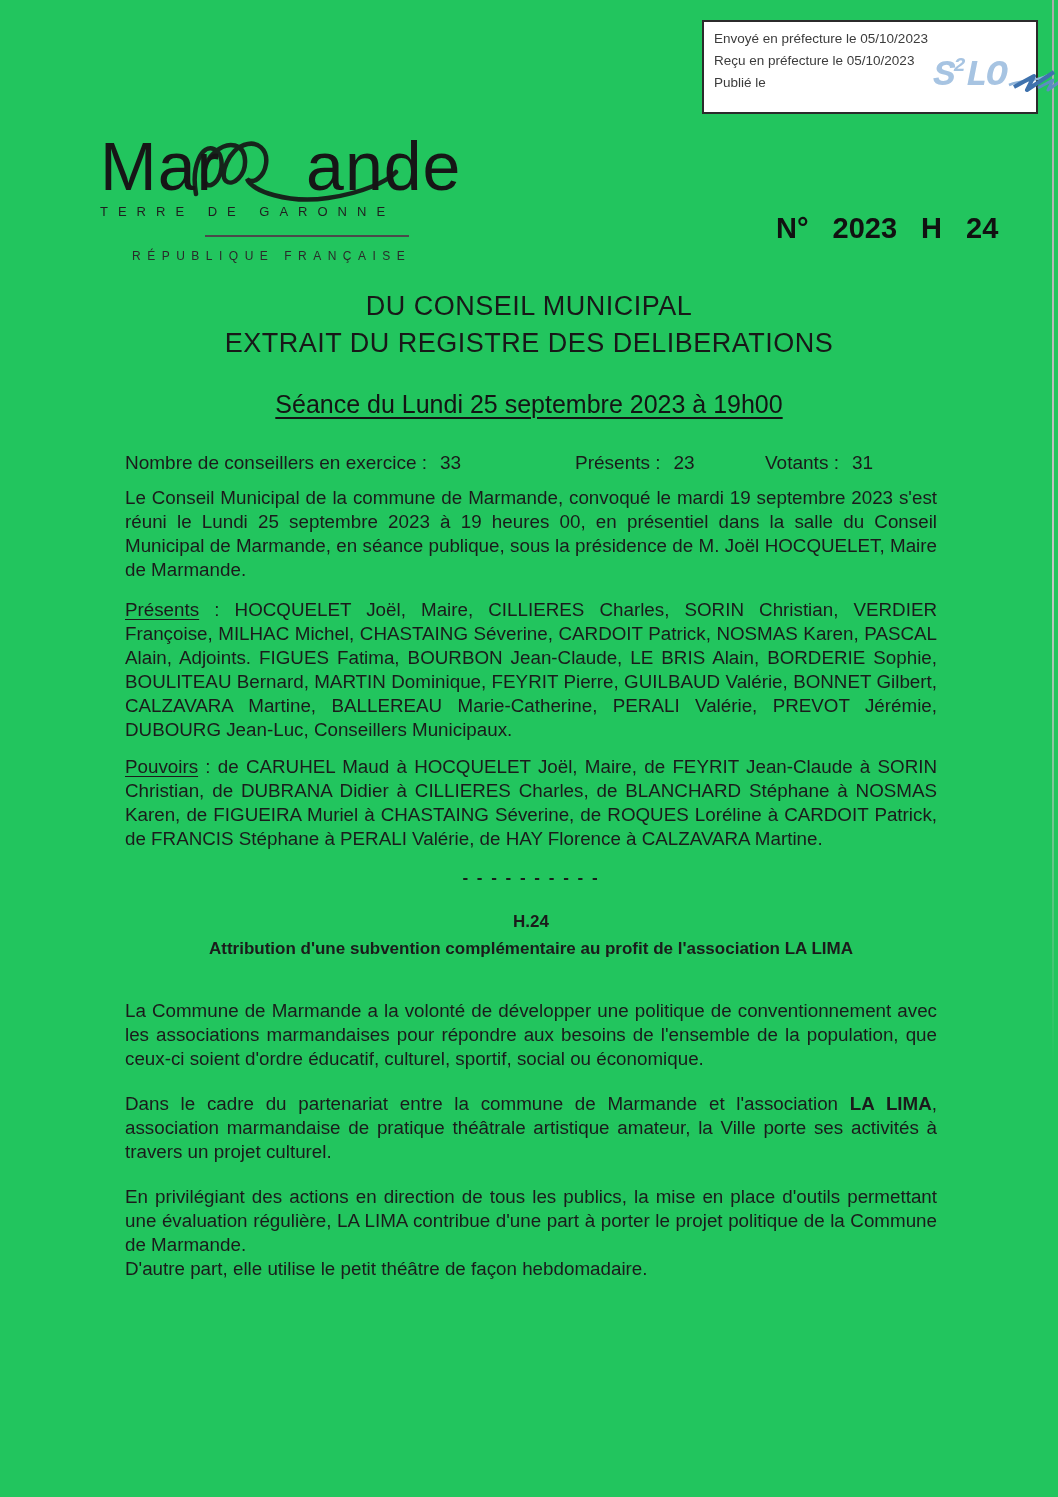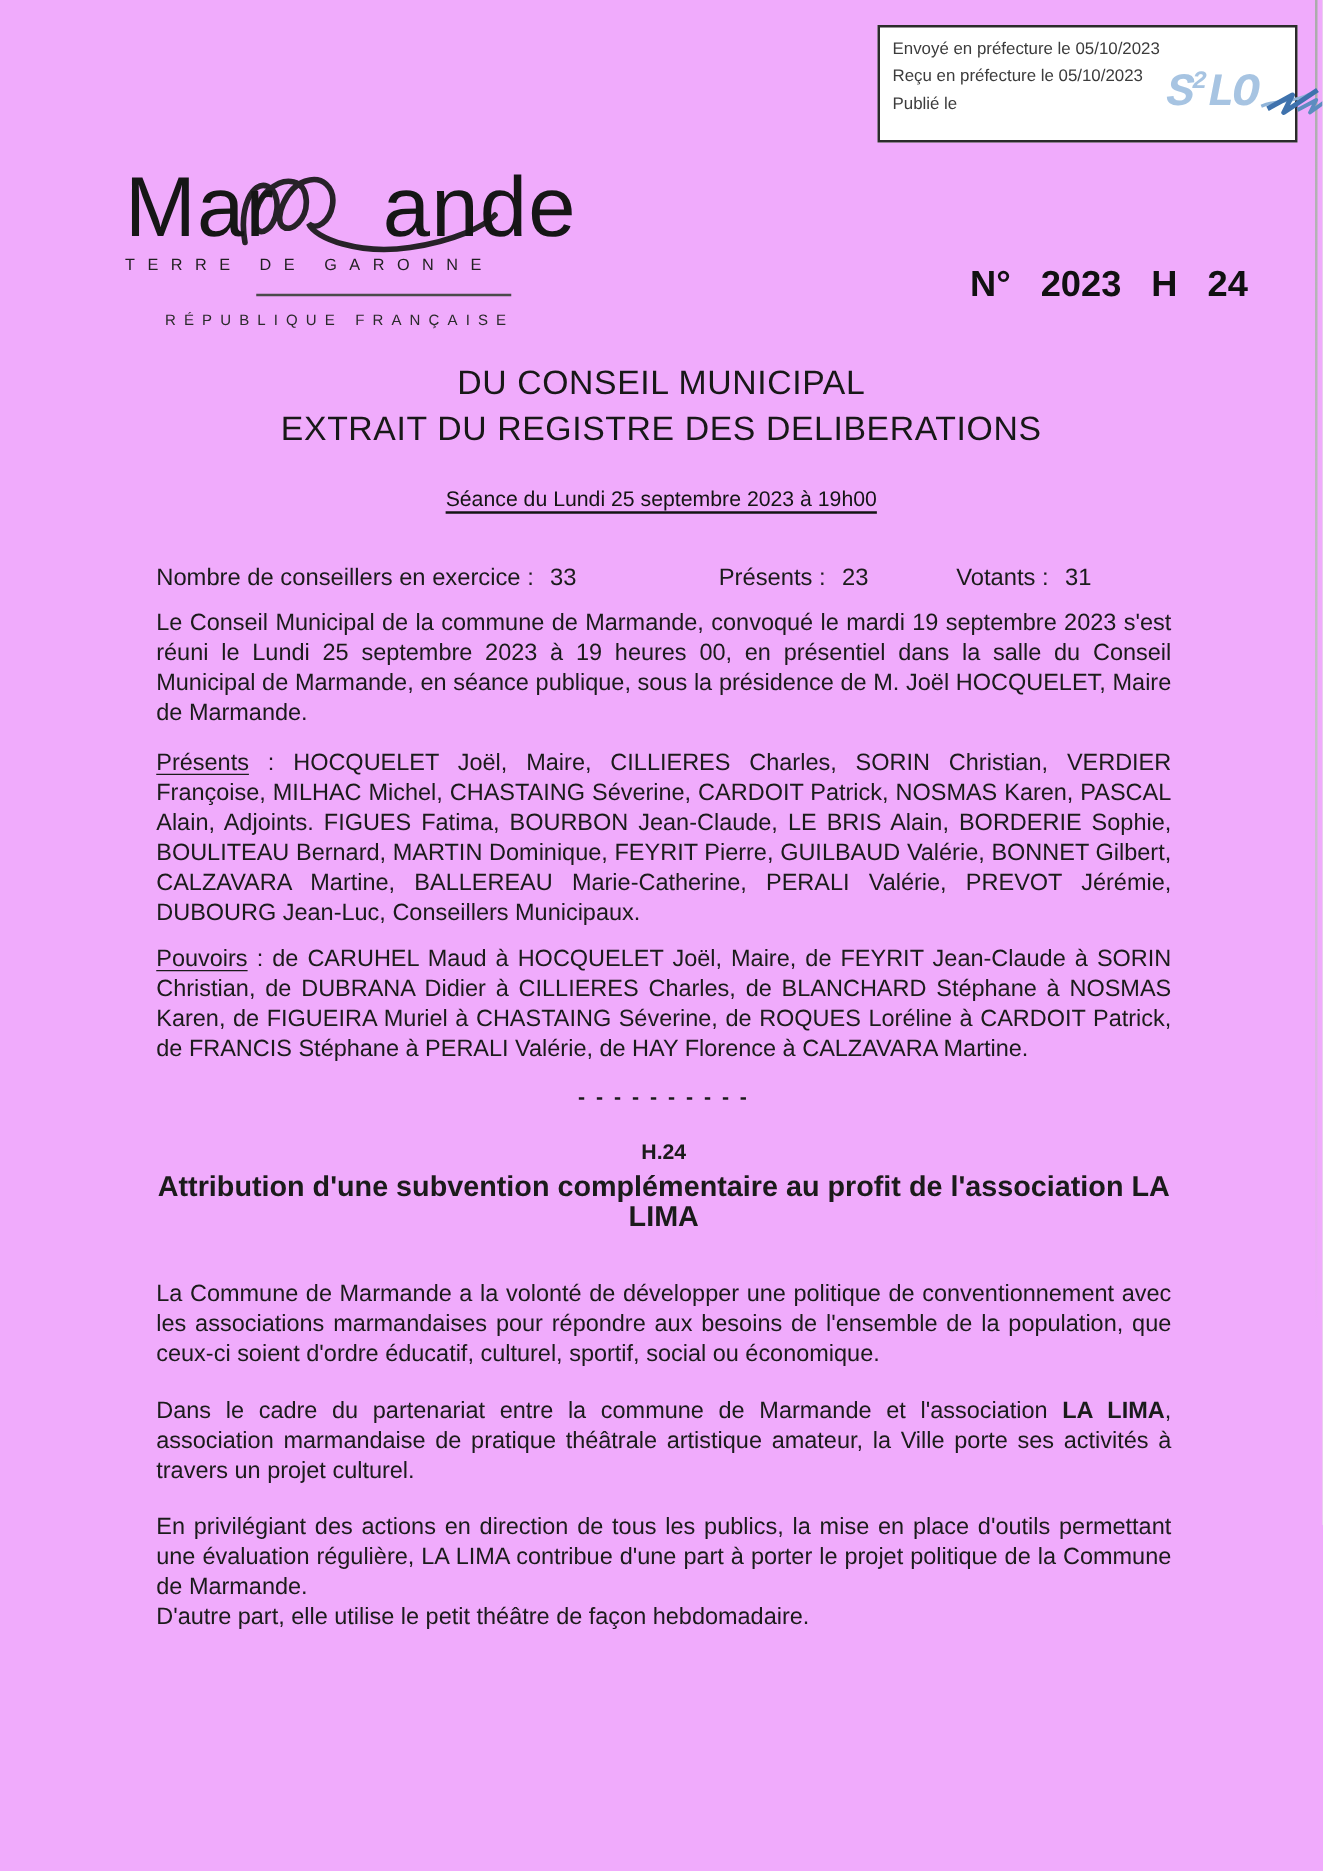--- a/index.html
+++ b/index.html
@@ -1,21 +1,21 @@
 <!DOCTYPE html>
 <html><head>
 <meta charset="utf-8">
 <style>
   * { box-sizing: border-box; }
   html,body { margin:0; padding:0; background:#e8e8e8; }
   .page {
     position: relative;
     width: 1058px; height: 1497px;
     margin: 0 auto;
-    background: #f0abfc;
+    background: #22c55e;
     font-family: "Liberation Sans", sans-serif;
     color: #1c1c1c;
     overflow: hidden;
   }
   
   .scan-line {
     position:absolute; right:4px; top:0; width:2px; height:1065px;
     background: linear-gradient(to bottom, #ababab 0%, #c4c4c4 55%, rgba(200,200,200,0) 100%);
   }
 
@@ -53,21 +53,21 @@
     display:flex; gap:24px; white-space:nowrap;
   }
 
   
   .title-block {
     position:absolute; top:288px; left:0; width:1058px;
     text-align:center; font-size:27px; line-height:37px; letter-spacing:0.5px; color:#181818;
   }
   .session {
     position:absolute; top:390px; left:0; width:1058px;
-    text-align:center; font-size:17px; color:#141414;
+    text-align:center; font-size:25px; color:#141414;
   }
   .session span { text-decoration:underline; text-decoration-thickness:2px; text-underline-offset:4px; }
 
   
   .counters {
     position:absolute; top:452px; left:125px; width:820px;
     display:flex; font-size:19px; color:#1b1b1b;
   }
   .counters .c1 { width:450px; }
   .counters .c2 { width:190px; }
@@ -78,21 +78,21 @@
     position:absolute; top:486px; left:125px; width:812px;
     font-size:18.8px; line-height:24px; text-align:justify; color:#1b1b1b;
   }
   .content p { margin:0; }
   .p-convocation { margin-bottom:16px !important; }
   .p-presents   { margin-bottom:13px !important; }
   .p-absents    { margin-bottom:13px !important; }
   .u-label { text-decoration:underline; text-underline-offset:3px; }
   .separator { margin-top:15px !important; text-align:center; font-weight:bold; letter-spacing:2px; font-size:17px; }
   .delib-ref { margin-top:20px !important; text-align:center; font-weight:bold; font-size:17px; }
-  .delib-heading { margin-top:3px !important; text-align:center; font-weight:bold; font-size:23px; }
+  .delib-heading { margin-top:3px !important; text-align:center; font-weight:bold; font-size:17px; }
   .p-body1 { margin-top:38px !important; }
   .p-body2 { margin-top:21px !important; }
   .p-body3 { margin-top:21px !important; }
   .p-body3b { margin-top:0 !important; }
   b.inline-bold { font-weight:bold; }
 </style>
 </head>
 <body>
 
 <div class="page">

